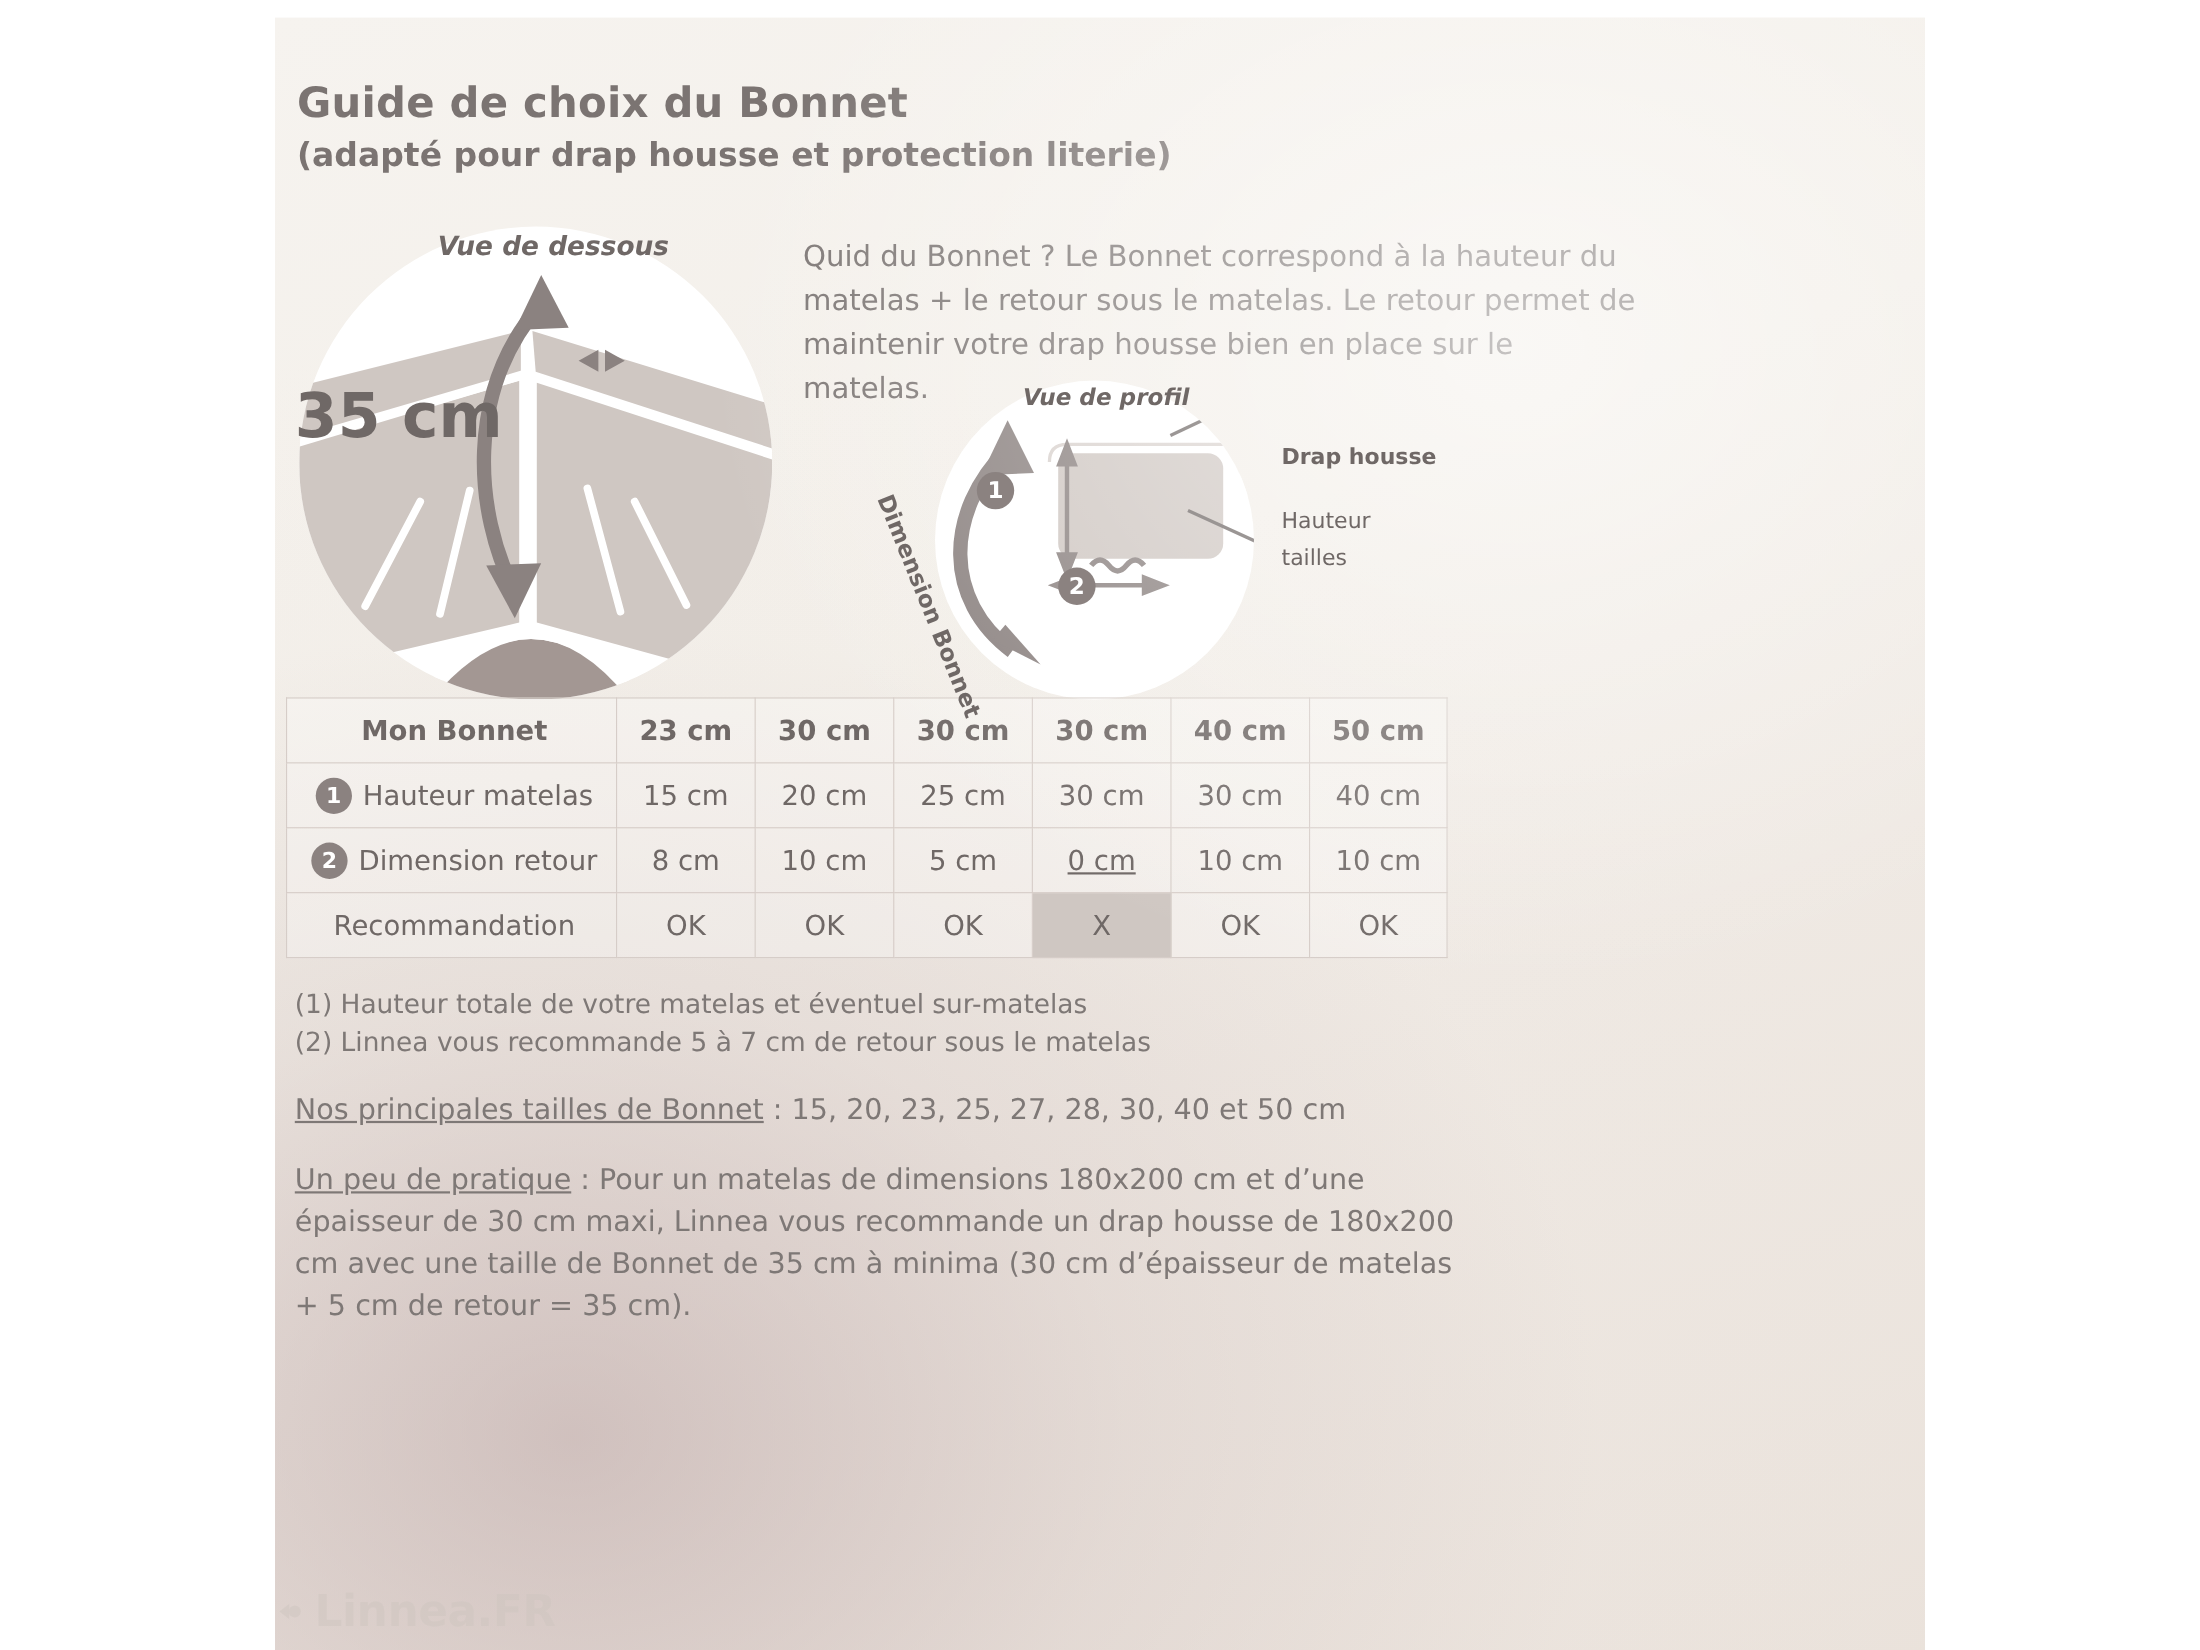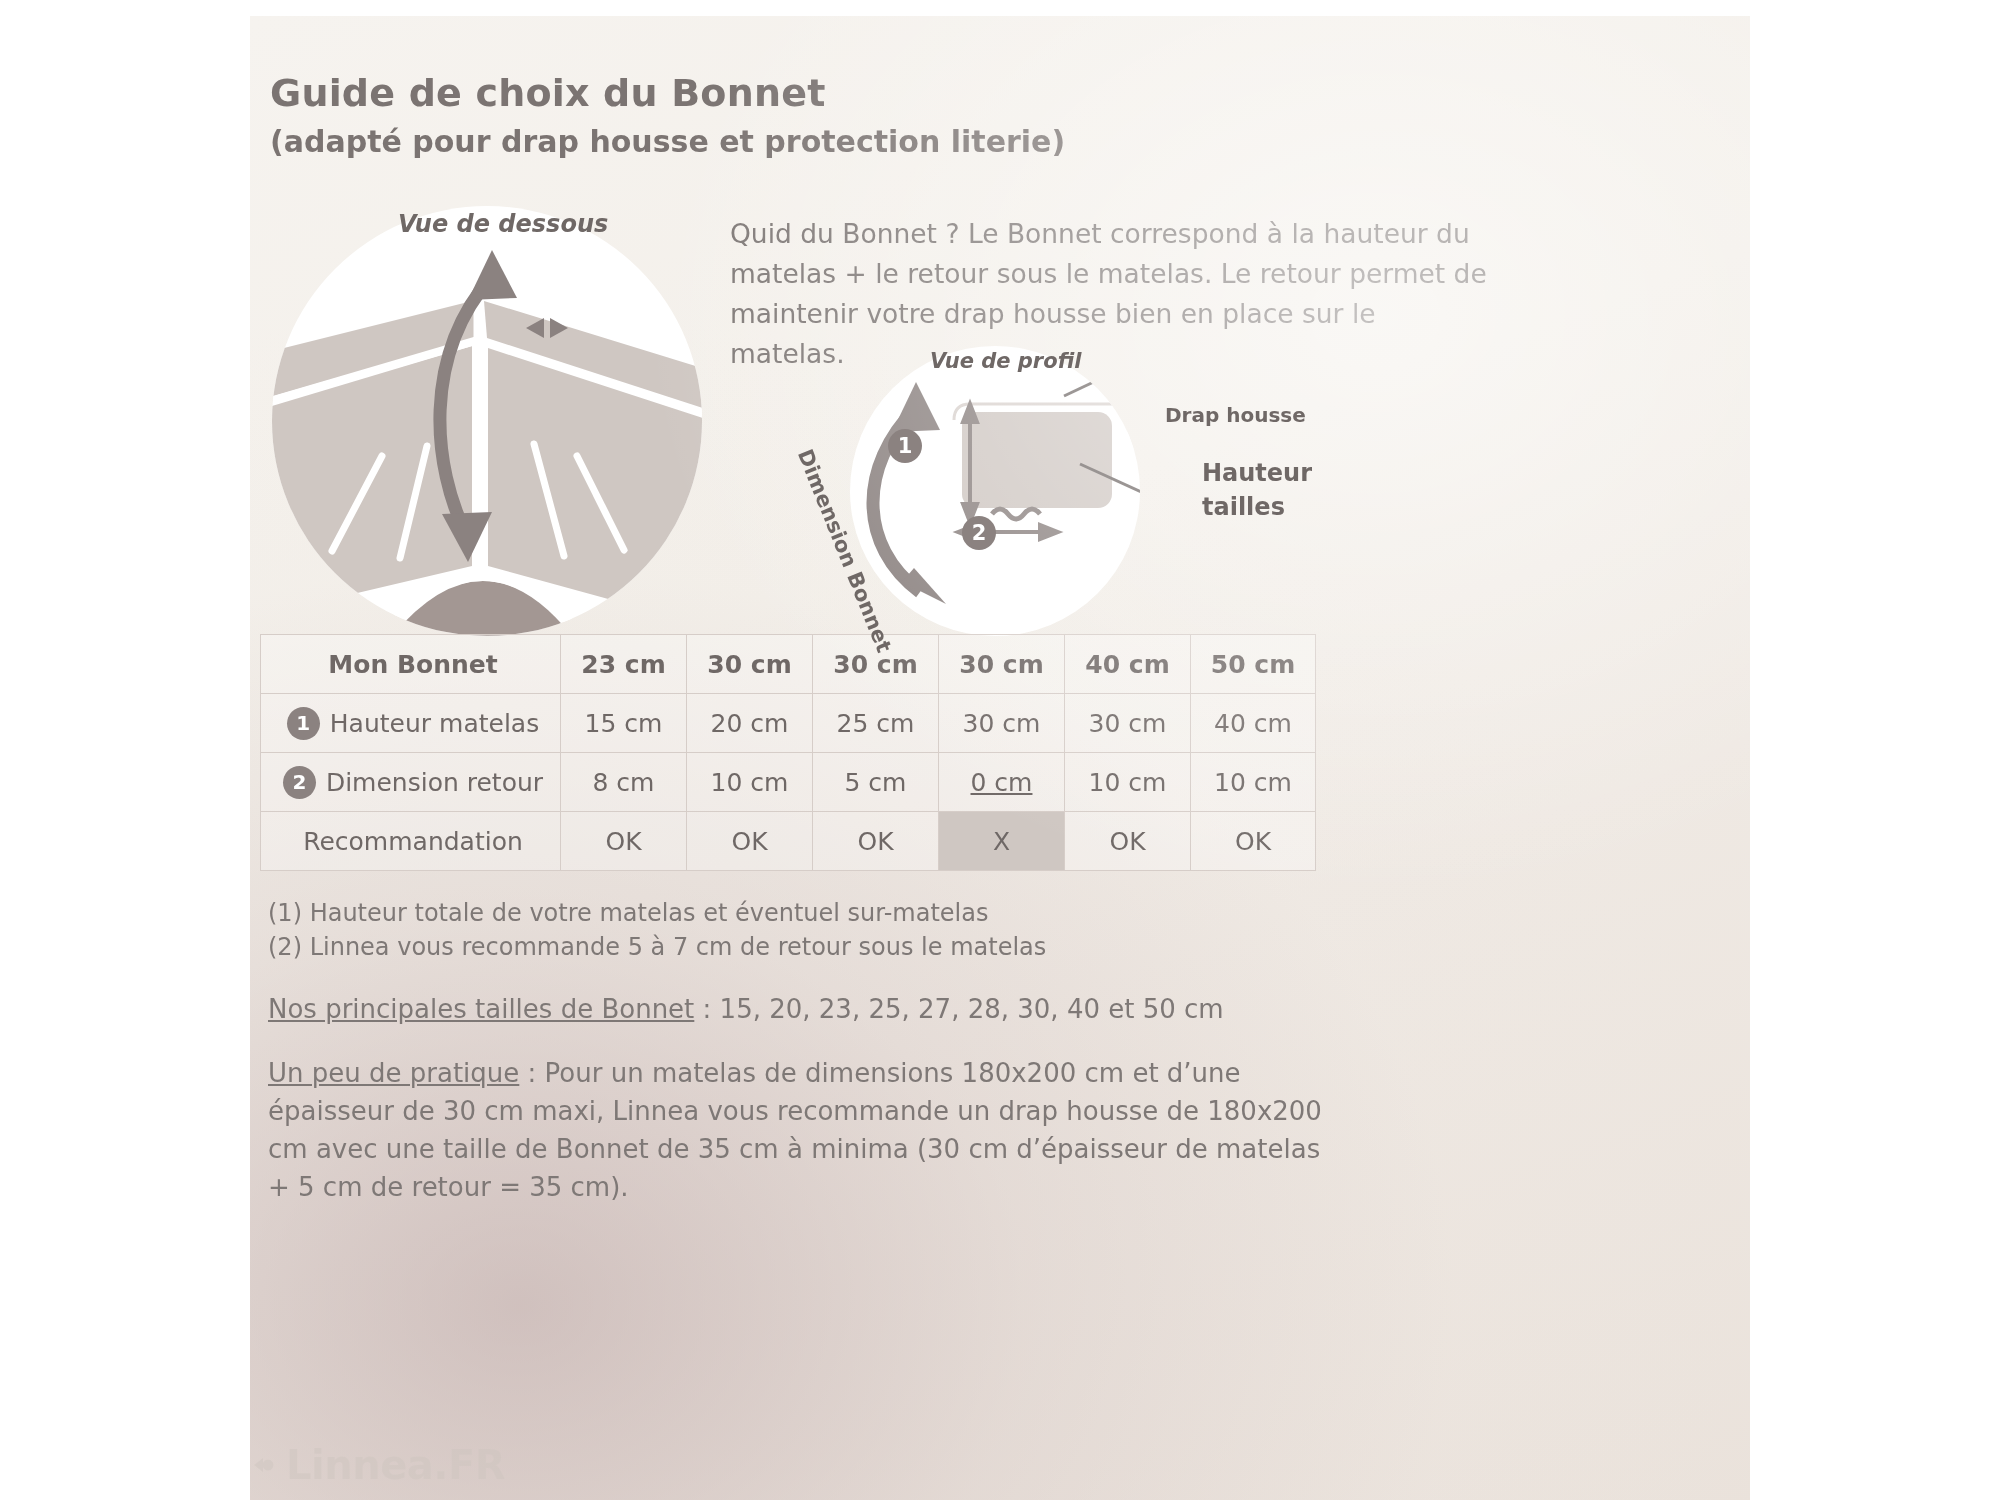--- a/index.html
+++ b/index.html
@@ -138,24 +138,24 @@
     position: absolute;
     left: 915px;
     top: 387px;
     font-size: 20px;
     font-weight: bold;
     color: #6f6866;
     z-index: 7;
   }
   .callout-haut {
     position: absolute;
-    left: 952px;
+    left: 915px;
     top: 440px;
-    font-size: 24px;
-    font-weight: bold;
+    font-size: 20px;
+    font-weight: normal;
     color: #6f6866;
     line-height: 34px;
     z-index: 7;
   }
 
   .num-badge {
     position: absolute;
     width: 34px;
     height: 34px;
     border-radius: 50%;
@@ -319,20 +319,21 @@
         </g>
       </svg>
       <svg width="430" height="430" viewBox="0 0 430 430" style="position:absolute;left:0;top:0">
         <g fill="#8b8280">
           <polygon points="278,112 296,122 278,132"></polygon>
           <polygon points="272,112 254,122 272,132"></polygon>
         </g>
       </svg>
     </div>
     <div class="c1label">Vue de dessous</div>
+    <div class="c1-35">35 cm</div>
 
     <div class="circle2">
       <svg width="290" height="290" viewBox="0 0 290 290">
 
         <rect x="112" y="66" width="150" height="96" rx="14" fill="#cfc7c2"></rect>
 
         <path d="M 104 74 q 0 -16 16 -16 h 160 v 116 h -160 q -16 0 -16 -16 Z" fill="none" stroke="#ffffff" stroke-width="7"></path>
         <path d="M 104 74 q 0 -16 16 -16 h 160" fill="none" stroke="#d9d2ce" stroke-width="3"></path>
 
         <path d="M 142 168 q 8 -10 16 0 q 8 10 16 0 q 8 -10 16 0" fill="none" stroke="#8b8280" stroke-width="5"></path>

